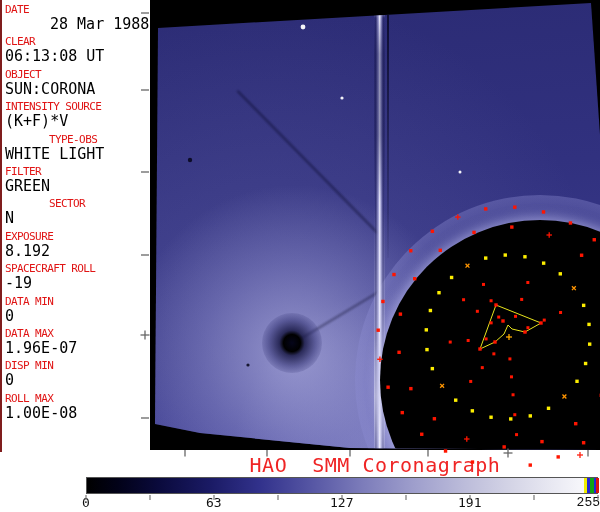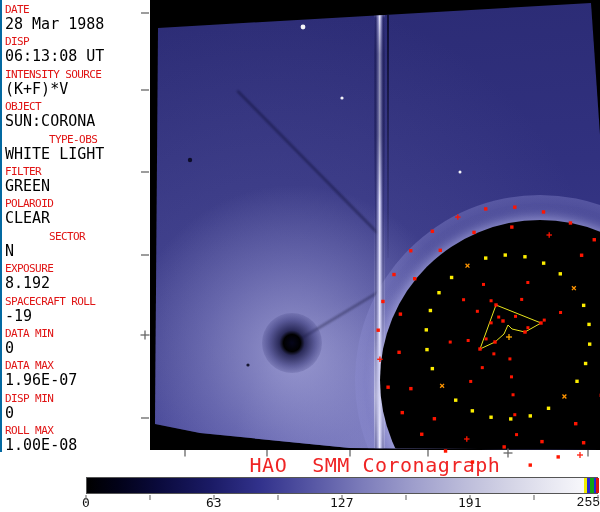--- a/index.html
+++ b/index.html
@@ -1,20 +1,20 @@
 <!DOCTYPE html>
 <html><head>
 <meta charset="utf-8">
 <style>
   html,body{margin:0;padding:0;background:#fff;}
   .screen{position:relative;width:600px;height:512px;background:#ffffff;overflow:hidden;
           font-family:"DejaVu Sans Mono","Liberation Mono",monospace;}
   
   .sidebar{position:absolute;left:0;top:0;width:150px;height:452px;box-sizing:border-box;
-           border-left:2px solid #0369a1;padding:3px 0 0 3px;background:#fff;z-index:1;}
+           border-left:2px solid #7f1d1d;padding:3px 0 0 3px;background:#fff;z-index:1;}
   .field{height:32.4px;overflow:visible;}
   .flabel{font-size:11px;line-height:13px;letter-spacing:-0.6px;white-space:pre;}
   .fvalue{font-size:15px;line-height:17px;color:#000;white-space:pre;}
   
   .image-area{position:absolute;left:150px;top:0;width:450px;height:450px;background:#000;overflow:hidden;z-index:1;}
   .quad{position:absolute;left:0;top:0;width:450px;height:450px;
     clip-path:polygon(8px 28px,441px 3px,450px 135px,450px 450px,200px 448px,50px 433px,5px 424px);
     background:
       radial-gradient(circle 170px at 145px 355px, rgba(172,172,222,0.75) 0%, rgba(150,150,210,0.4) 55%, rgba(150,150,210,0) 100%),
       radial-gradient(circle 230px at 255px 460px, rgba(165,165,220,0.6) 0%, rgba(150,150,210,0) 75%),
@@ -56,52 +56,48 @@
 </style>
 </head>
 <body>
 
 <div class="screen">
 
   <div class="sidebar">
     <div id="fields">
     <div class="field">
       <div class="flabel" style="color: rgb(224, 20, 20);">DATE</div>
-      <div class="fvalue" style="color: rgb(0, 0, 0);">28 Mar 1988</div>
-    </div>
-
-    <div class="field">
-      <div class="flabel" style="color: rgb(224, 20, 20);">DISP</div>
+      <div class="fvalue" style="color: rgb(0, 0, 0); margin-left: 45px;">28 Mar 1988</div>
+    </div>
+
+    <div class="field">
+      <div class="flabel" style="color: rgb(224, 20, 20);">CLEAR</div>
       <div class="fvalue" style="color: rgb(0, 0, 0);">06:13:08 UT</div>
+    </div>
+
+    <div class="field">
+      <div class="flabel" style="color: rgb(224, 20, 20);">OBJECT</div>
+      <div class="fvalue" style="color: rgb(0, 0, 0);">SUN:CORONA</div>
     </div>
 
     <div class="field">
       <div class="flabel" style="color: rgb(224, 20, 20);">INTENSITY SOURCE</div>
       <div class="fvalue" style="color: rgb(0, 0, 0);">(K+F)*V</div>
     </div>
 
     <div class="field">
-      <div class="flabel" style="color: rgb(224, 20, 20);">OBJECT</div>
-      <div class="fvalue" style="color: rgb(0, 0, 0);">SUN:CORONA</div>
-    </div>
-
-    <div class="field">
       <div class="flabel" style="color: rgb(224, 20, 20); margin-left: 44px;">TYPE-OBS</div>
       <div class="fvalue" style="color: rgb(0, 0, 0);">WHITE LIGHT</div>
     </div>
 
     <div class="field">
       <div class="flabel" style="color: rgb(224, 20, 20);">FILTER</div>
       <div class="fvalue" style="color: rgb(0, 0, 0);">GREEN</div>
     </div>
 
-    <div class="field">
-      <div class="flabel" style="color: rgb(224, 20, 20);">POLAROID</div>
-      <div class="fvalue" style="color: rgb(0, 0, 0);">CLEAR</div>
-    </div>
 
     <div class="field">
       <div class="flabel" style="color: rgb(224, 20, 20); margin-left: 44px;">SECTOR</div>
       <div class="fvalue" style="color: rgb(0, 0, 0);">N</div>
     </div>
 
     <div class="field">
       <div class="flabel" style="color: rgb(224, 20, 20);">EXPOSURE</div>
       <div class="fvalue" style="color: rgb(0, 0, 0);">8.192</div>
     </div>

